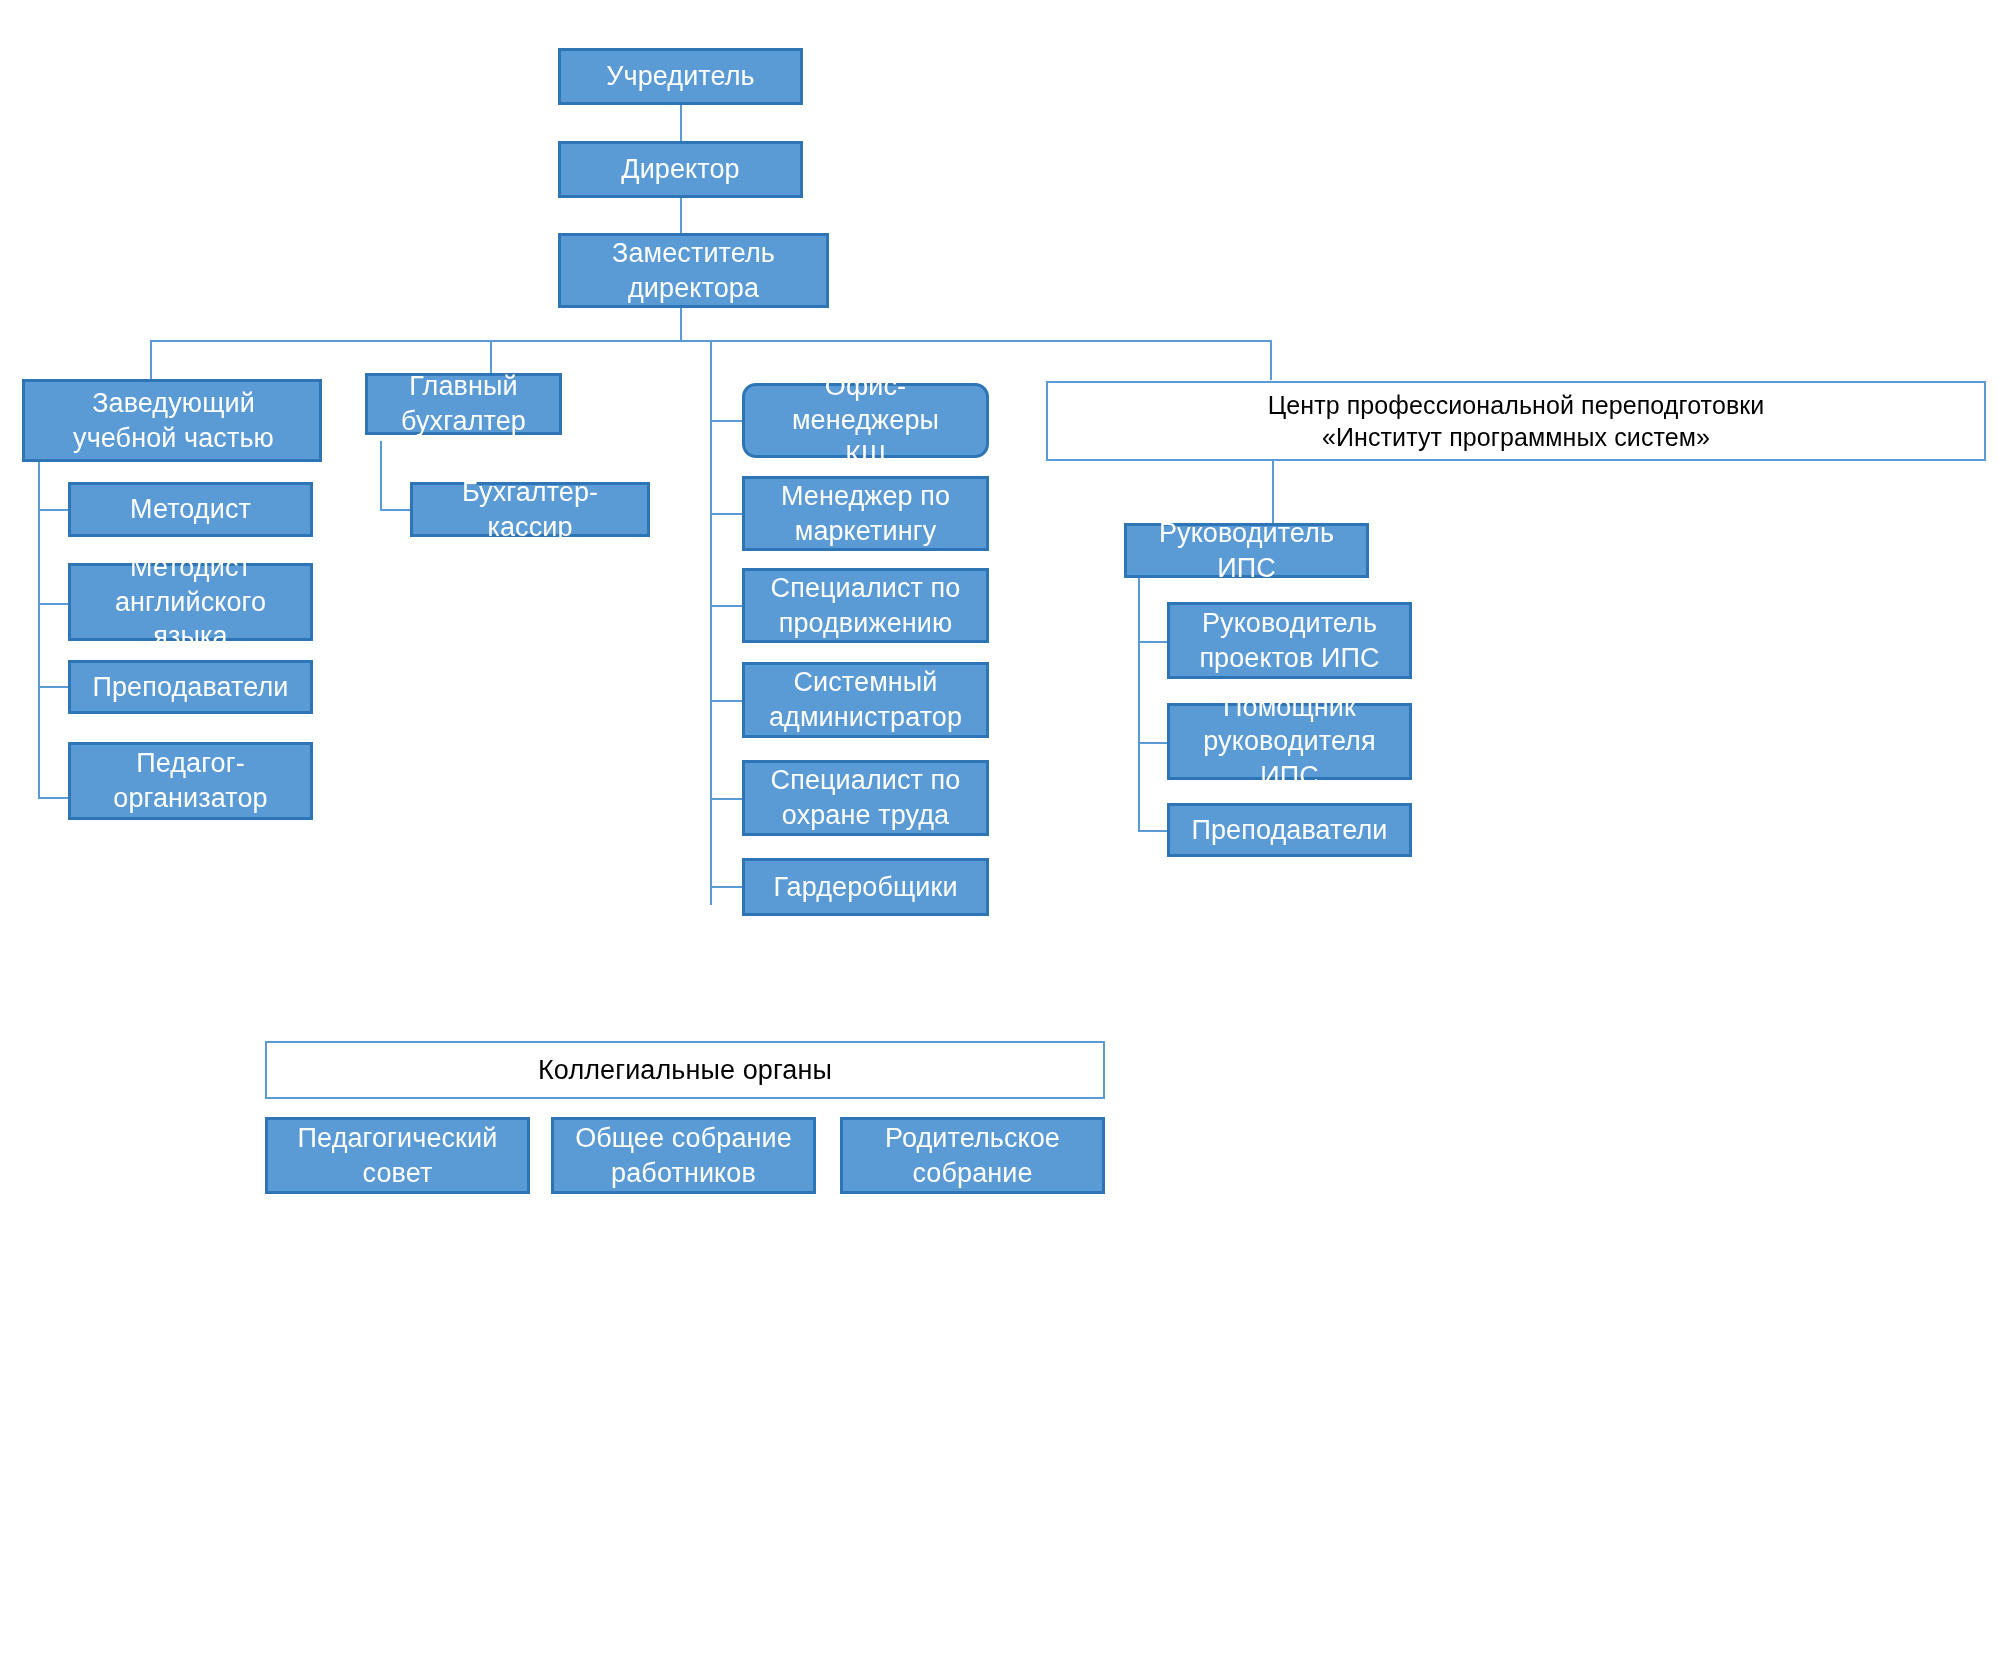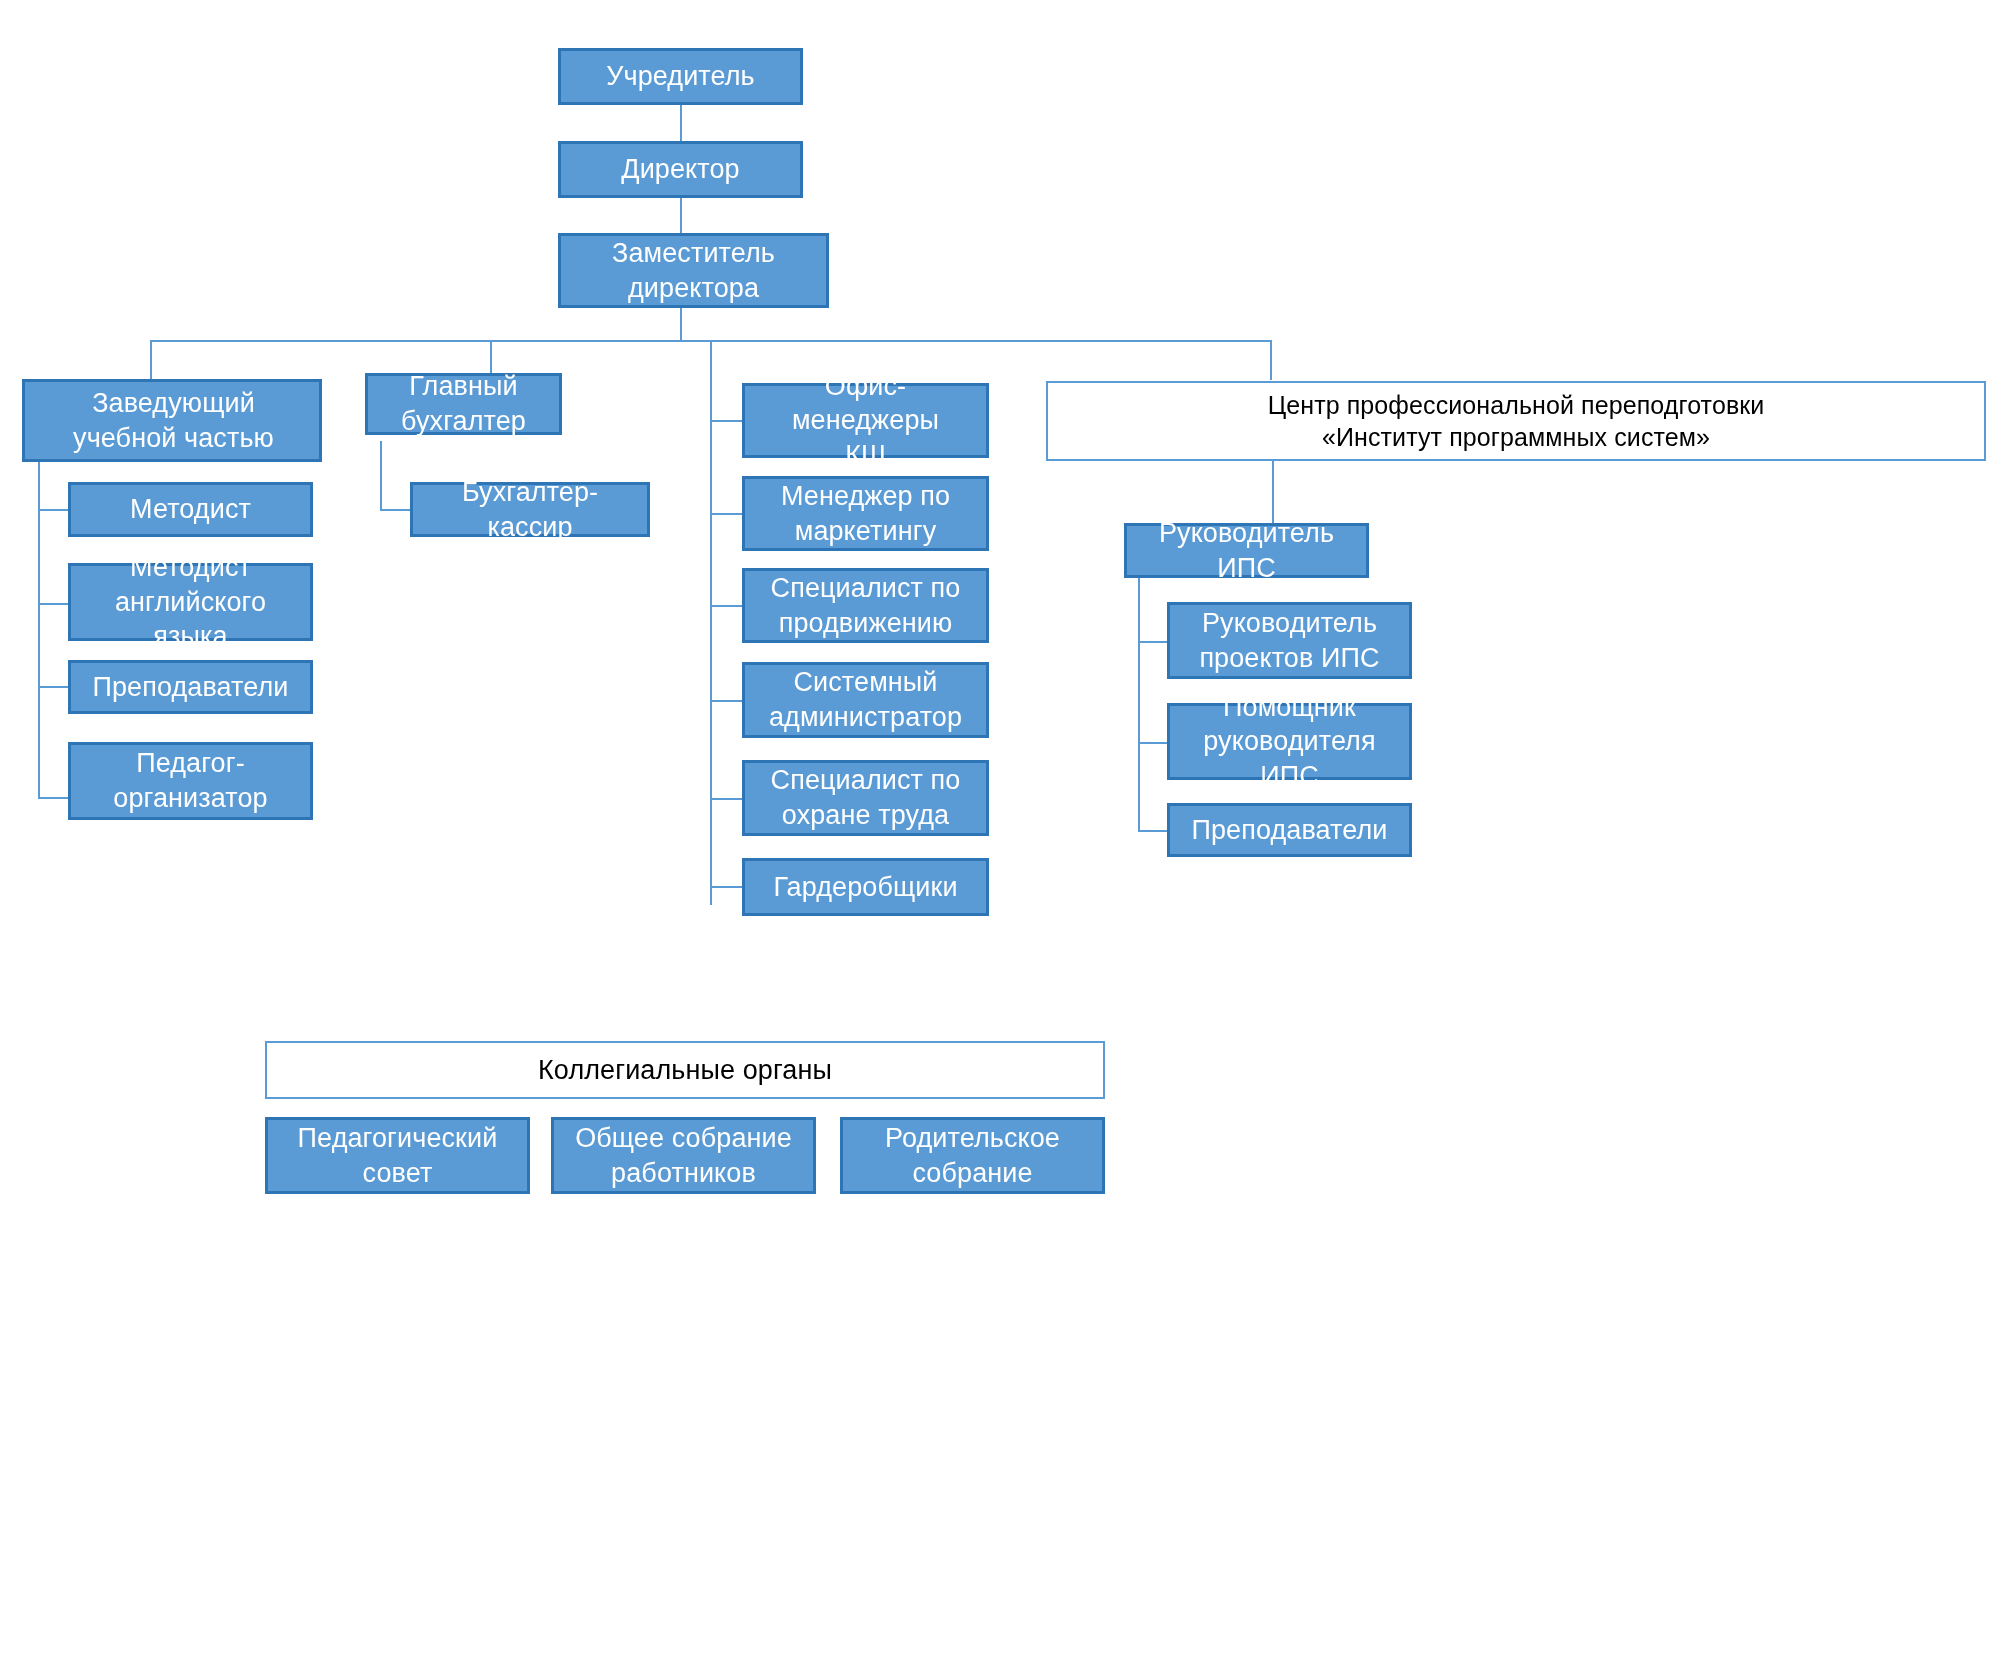--- a/index.html
+++ b/index.html
@@ -108,21 +108,21 @@
   </div>
 
   <div class="conn v" style="left:380px; top:441px; height:70px;"></div>
   <div class="conn h" style="left:380px; top:509px; width:32px;"></div>
 
   <div class="node" style="left:410px; top:482px; width:240px; height:55px;">
     <span class="label">Бухгалтер-кассир</span>
   </div>
 
   <div class="conn h" style="left:710px; top:420px; width:33px;"></div>
-  <div class="node" style="left:742px; top:383px; width:247px; height:75px;">
+  <div class="node" style="left:742px; top:383px; width:247px; height:75px;border-radius:14px;">
     <span class="label">Офис-менеджеры<br>КШ</span>
   </div>
 
   <div class="conn h" style="left:710px; top:513px; width:33px;"></div>
   <div class="node" style="left:742px; top:476px; width:247px; height:75px;">
     <span class="label">Менеджер по<br>маркетингу</span>
   </div>
 
   <div class="conn h" style="left:710px; top:605px; width:33px;"></div>
   <div class="node" style="left:742px; top:568px; width:247px; height:75px;">

